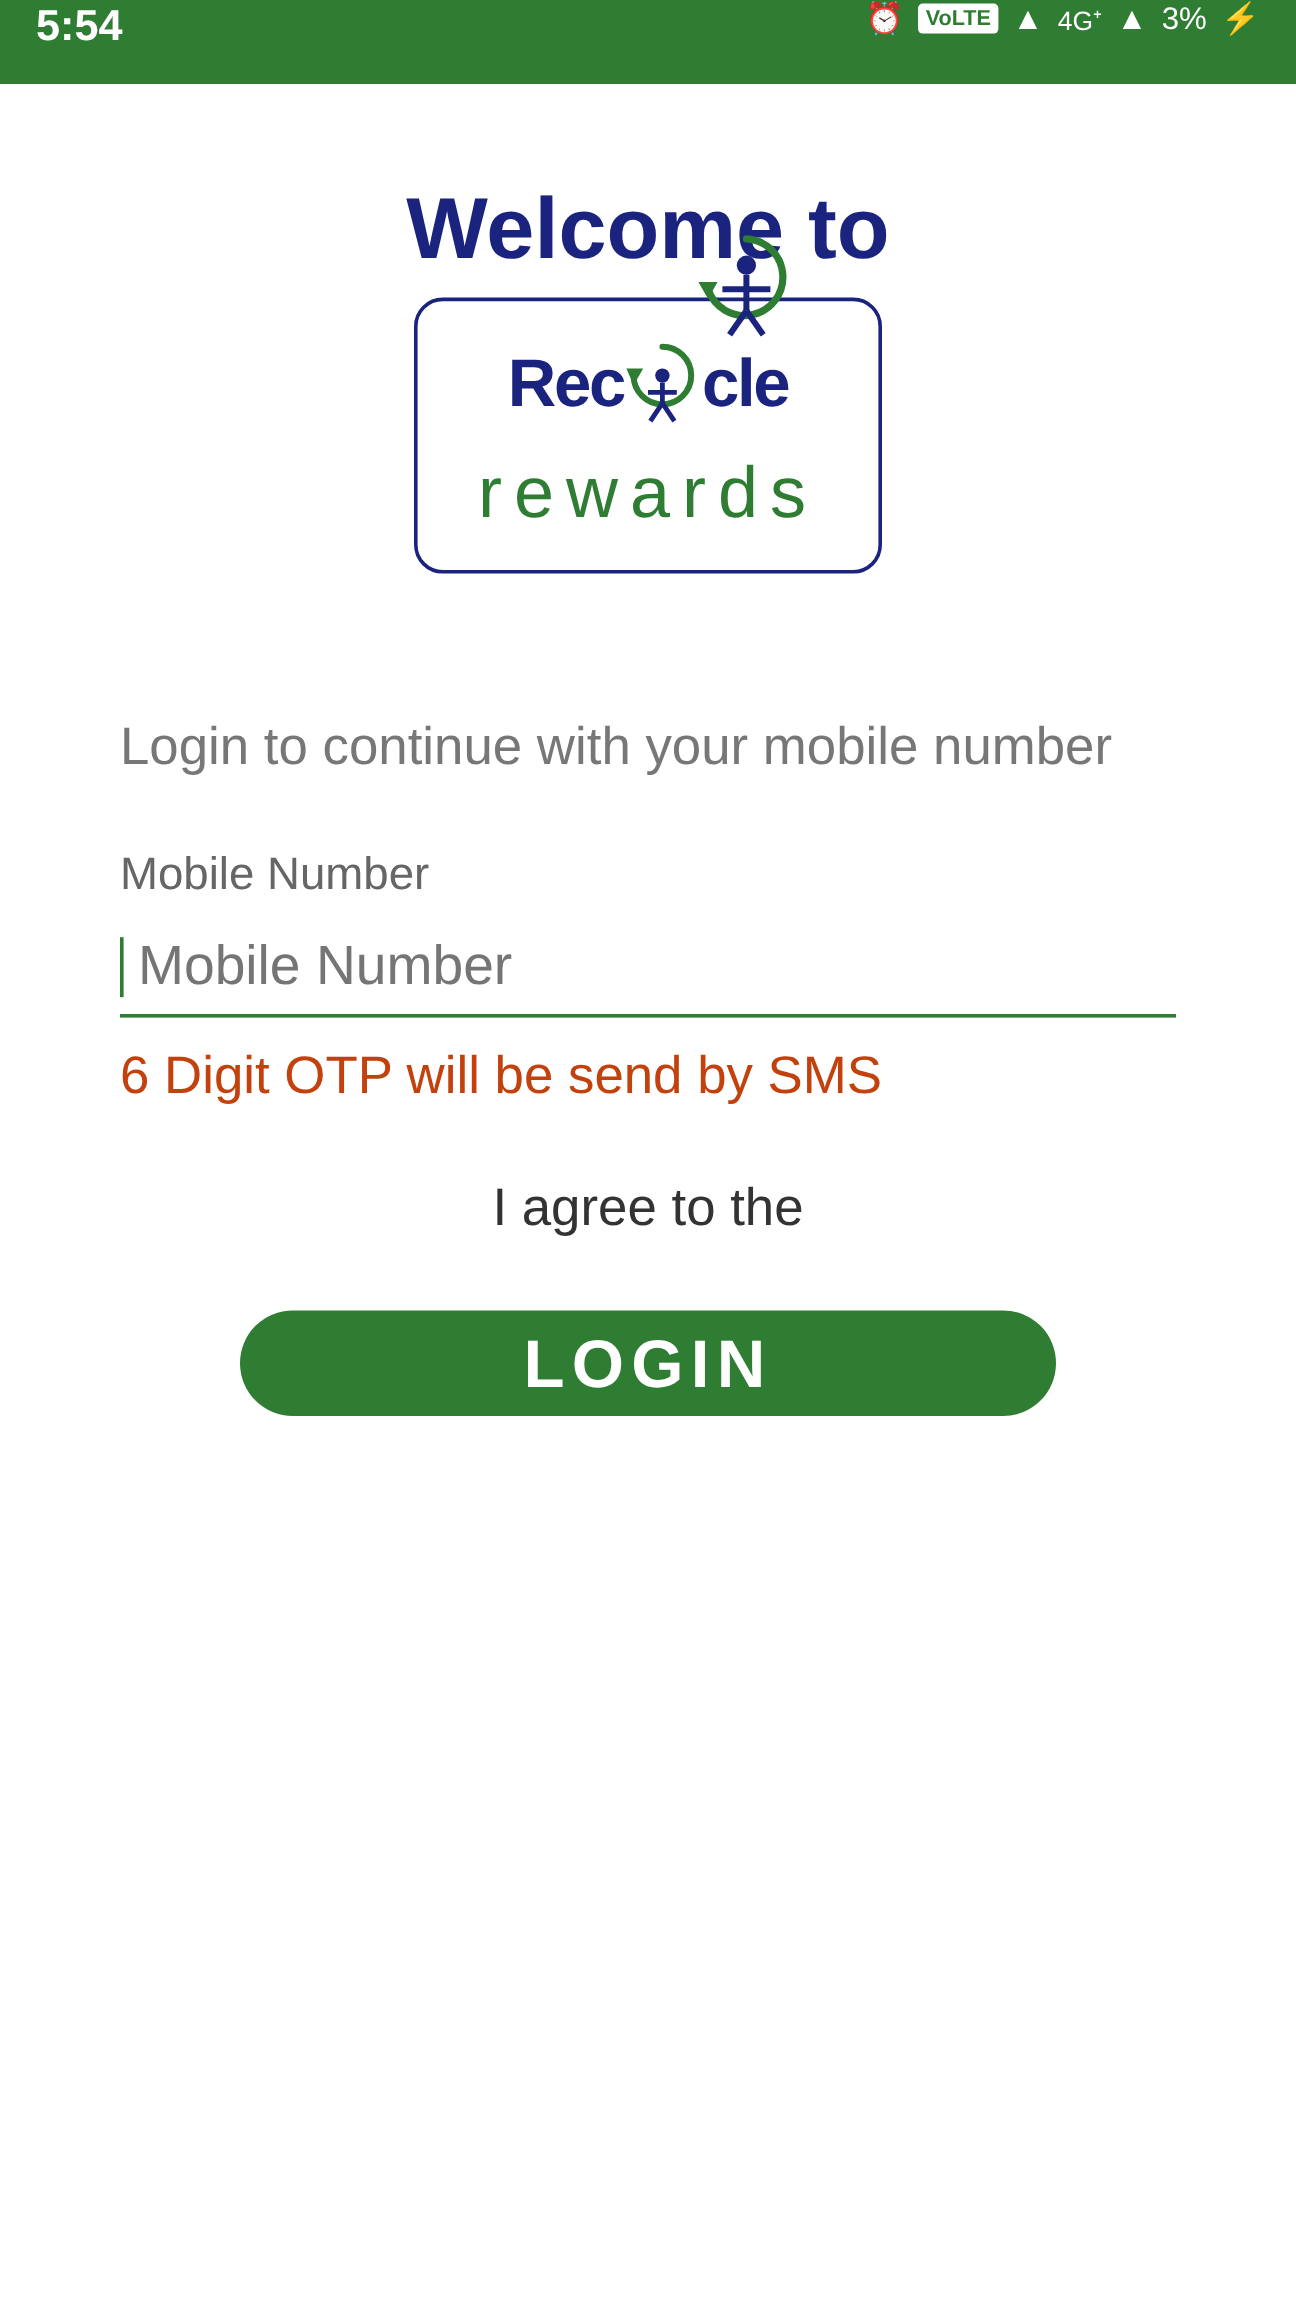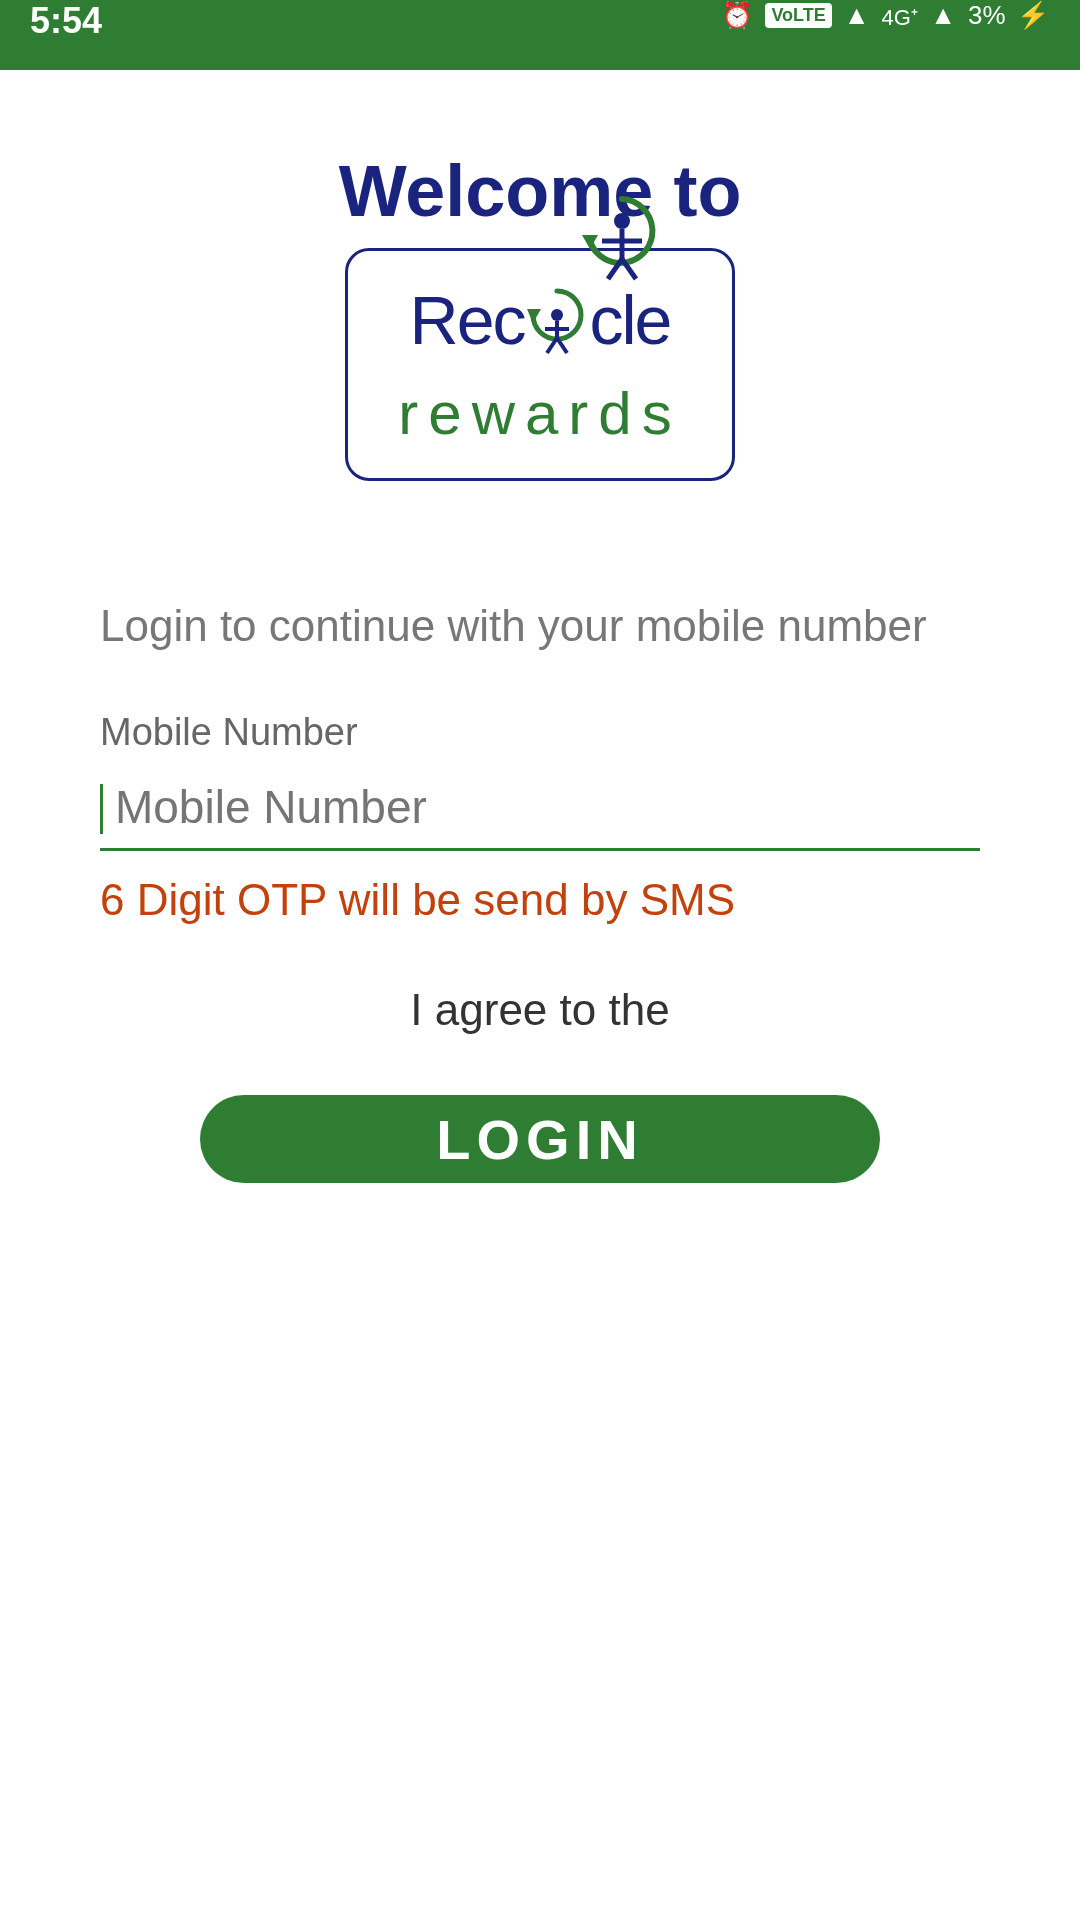--- a/index.html
+++ b/index.html
@@ -102,22 +102,22 @@
       right: 60px;
     }
 
     .logo-brand-row {
       display: flex;
       align-items: center;
       gap: 0;
     }
 
     .logo-recycle {
-      font-size: 68px;
-      font-weight: 400;
+      font-size: 56px;
+      font-weight: 700;
       color: #1a237e;
       letter-spacing: -2px;
     }
 
     .logo-rewards {
       font-size: 60px;
       font-weight: 500;
       color: #2e7d32;
       letter-spacing: 10px;
       margin-top: 20px;

